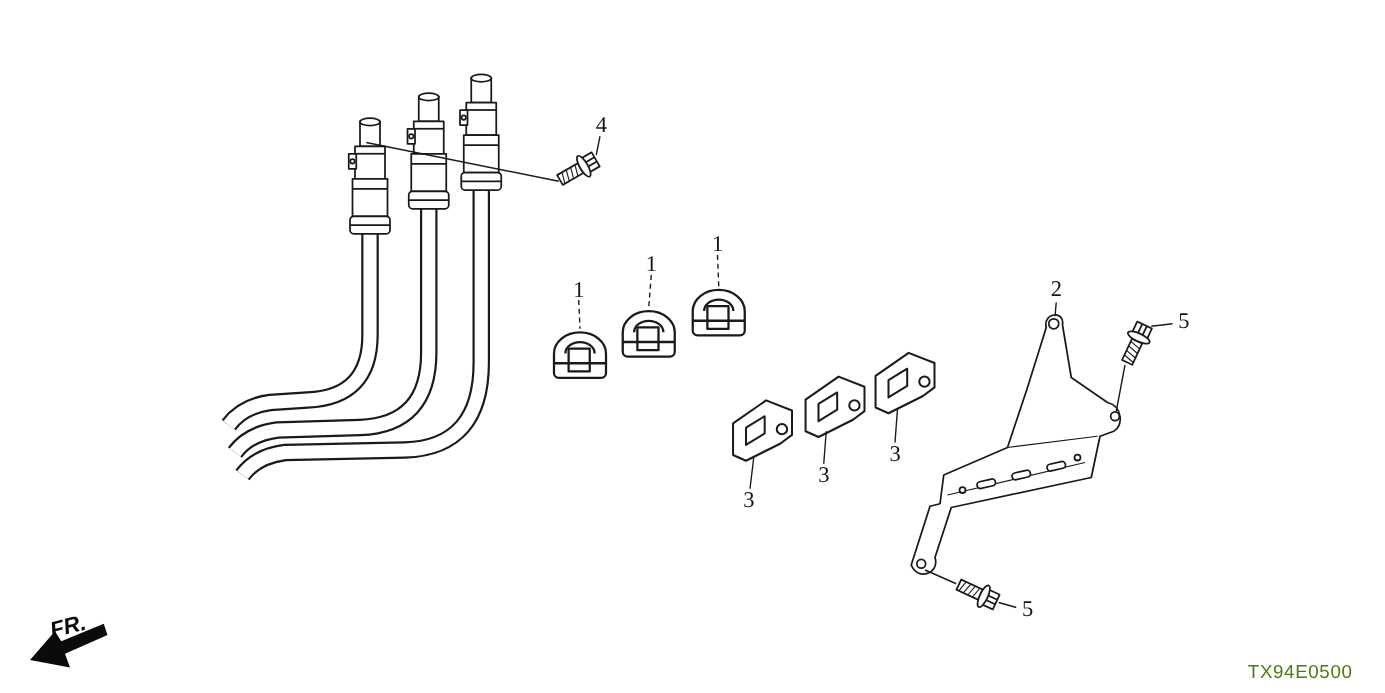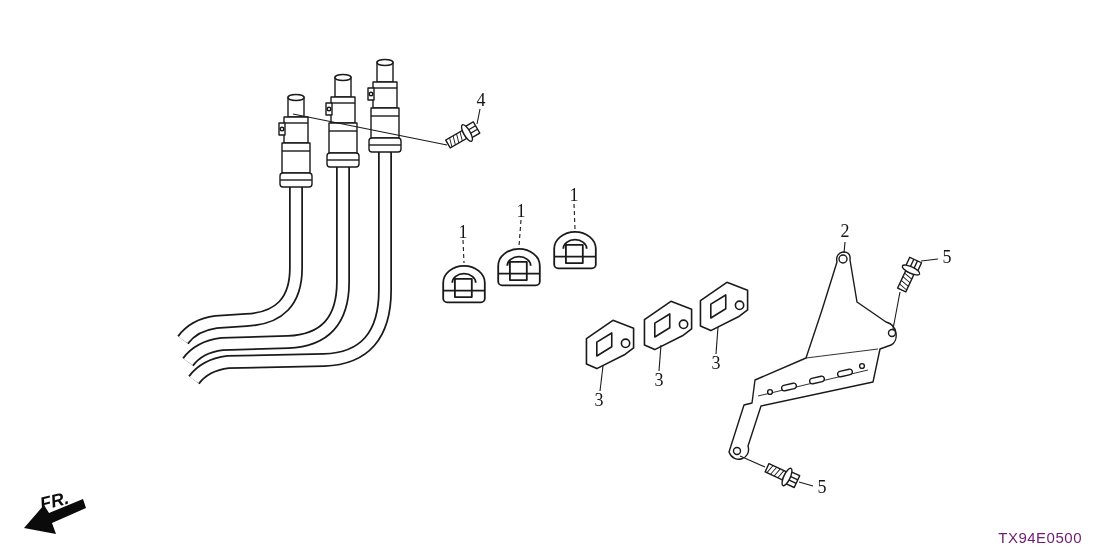--- a/index.html
+++ b/index.html
@@ -12,21 +12,21 @@
     font-family:"Liberation Serif", serif; font-size:18px; color:#151515;
     user-select:none;
   }
   .fr-label {
     position:absolute; left:40px; top:491px;
     font-family:"Liberation Sans", sans-serif; font-weight:bold; font-style:italic;
     font-size:18px; color:#0b0b0b; transform:rotate(-14deg);
   }
   .code {
     position:absolute; right:26px; bottom:8px;
-    font-size:15px; letter-spacing:0.5px; color:#701a75;margin-left:16px;
+    font-size:15px; letter-spacing:0.5px; color:#4d7c0f;margin-left:16px;
   }
 
   
   .ln   { stroke:#1a1a1a; stroke-width:1.1; fill:none; }
   .dash { stroke:#1a1a1a; stroke-width:1.1; fill:none; stroke-dasharray:4 3; }
   .part { fill:#ffffff; stroke:#1a1a1a; stroke-width:1.4; stroke-linejoin:round; }
   .thin { stroke:#1a1a1a; stroke-width:0.9; fill:none; }
   .tube-out { fill:none; stroke:#1a1a1a; stroke-width:14; }
   .tube-in  { fill:none; stroke:#ffffff; stroke-width:10.5; }
   .solid { fill:#0b0b0b; stroke:none; }

